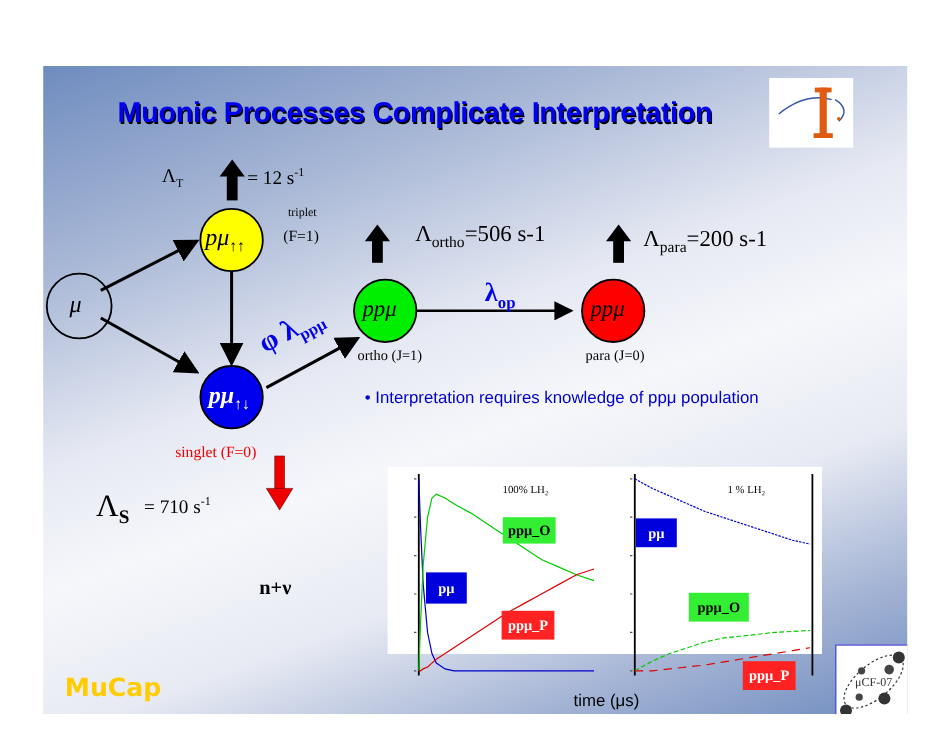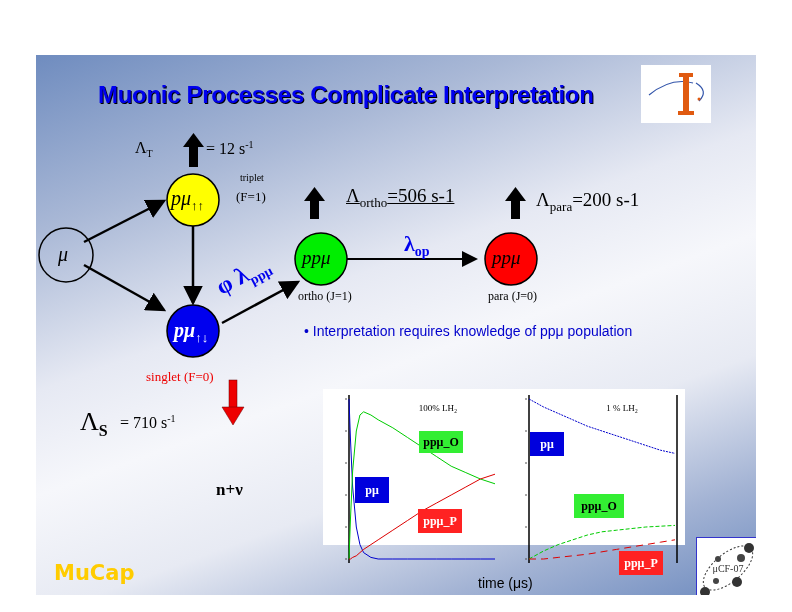--- a/index.html
+++ b/index.html
@@ -85,21 +85,21 @@
   <div class="abs serif" style="left:110px;top:314px;font-size:13px;color:#ee0000;">singlet (F=0)</div>
 
   <div class="abs serif" style="left:44px;top:352px;font-size:26px;"><span>Λ</span><sub style="font-size:16px;font-weight:bold;">S</sub></div>
   <div class="abs serif" style="left:84px;top:358px;font-size:16px;"><span>= 710 s</span><sup style="font-size:10px;">-1</sup></div>
   <div class="abs serif" style="left:180px;top:425px;font-size:17px;font-weight:bold;">n+ν</div>
 
   <div class="abs serif" style="left:190px;top:218px;font-size:24px;font-weight:bold;color:#0000ee;transform:rotate(-28deg);transform-origin:left bottom;"><span>φ λ</span><sub style="font-size:14px;">ppμ</sub></div>
 
   <div class="abs serif" style="left:266px;top:192px;font-size:19px;font-style:italic;">ppμ</div>
   <div class="abs serif" style="left:262px;top:234px;font-size:12px;text-align:center;">ortho (J=1)</div>
-  <div class="abs serif" style="left:310px;top:130px;font-size:19px;text-decoration:underline;"><span>Λ</span><sub style="font-size:13px;">ortho</sub><span>=506 s-1</span></div>
+  <div class="abs serif" style="left:310px;top:130px;font-size:19px;"><span>Λ</span><sub style="font-size:13px;">ortho</sub><span>=506 s-1</span></div>
 
   <div class="abs serif" style="left:456px;top:192px;font-size:19px;font-style:italic;">ppμ</div>
   <div class="abs serif" style="left:452px;top:234px;font-size:12px;">para (J=0)</div>
   <div class="abs serif" style="left:500px;top:134px;font-size:19px;"><span>Λ</span><sub style="font-size:13px;">para</sub><span>=200 s-1</span></div>
 
   <div class="abs serif" style="left:368px;top:176px;font-size:22px;font-weight:bold;color:#0000ee;"><span>λ</span><sub style="font-size:14px;text-align:center;">op</sub></div>
 
   <div class="bullet" style="left:268px;top:268px;">• Interpretation requires knowledge of ppμ population</div>
 
   <div class="chart-box">

